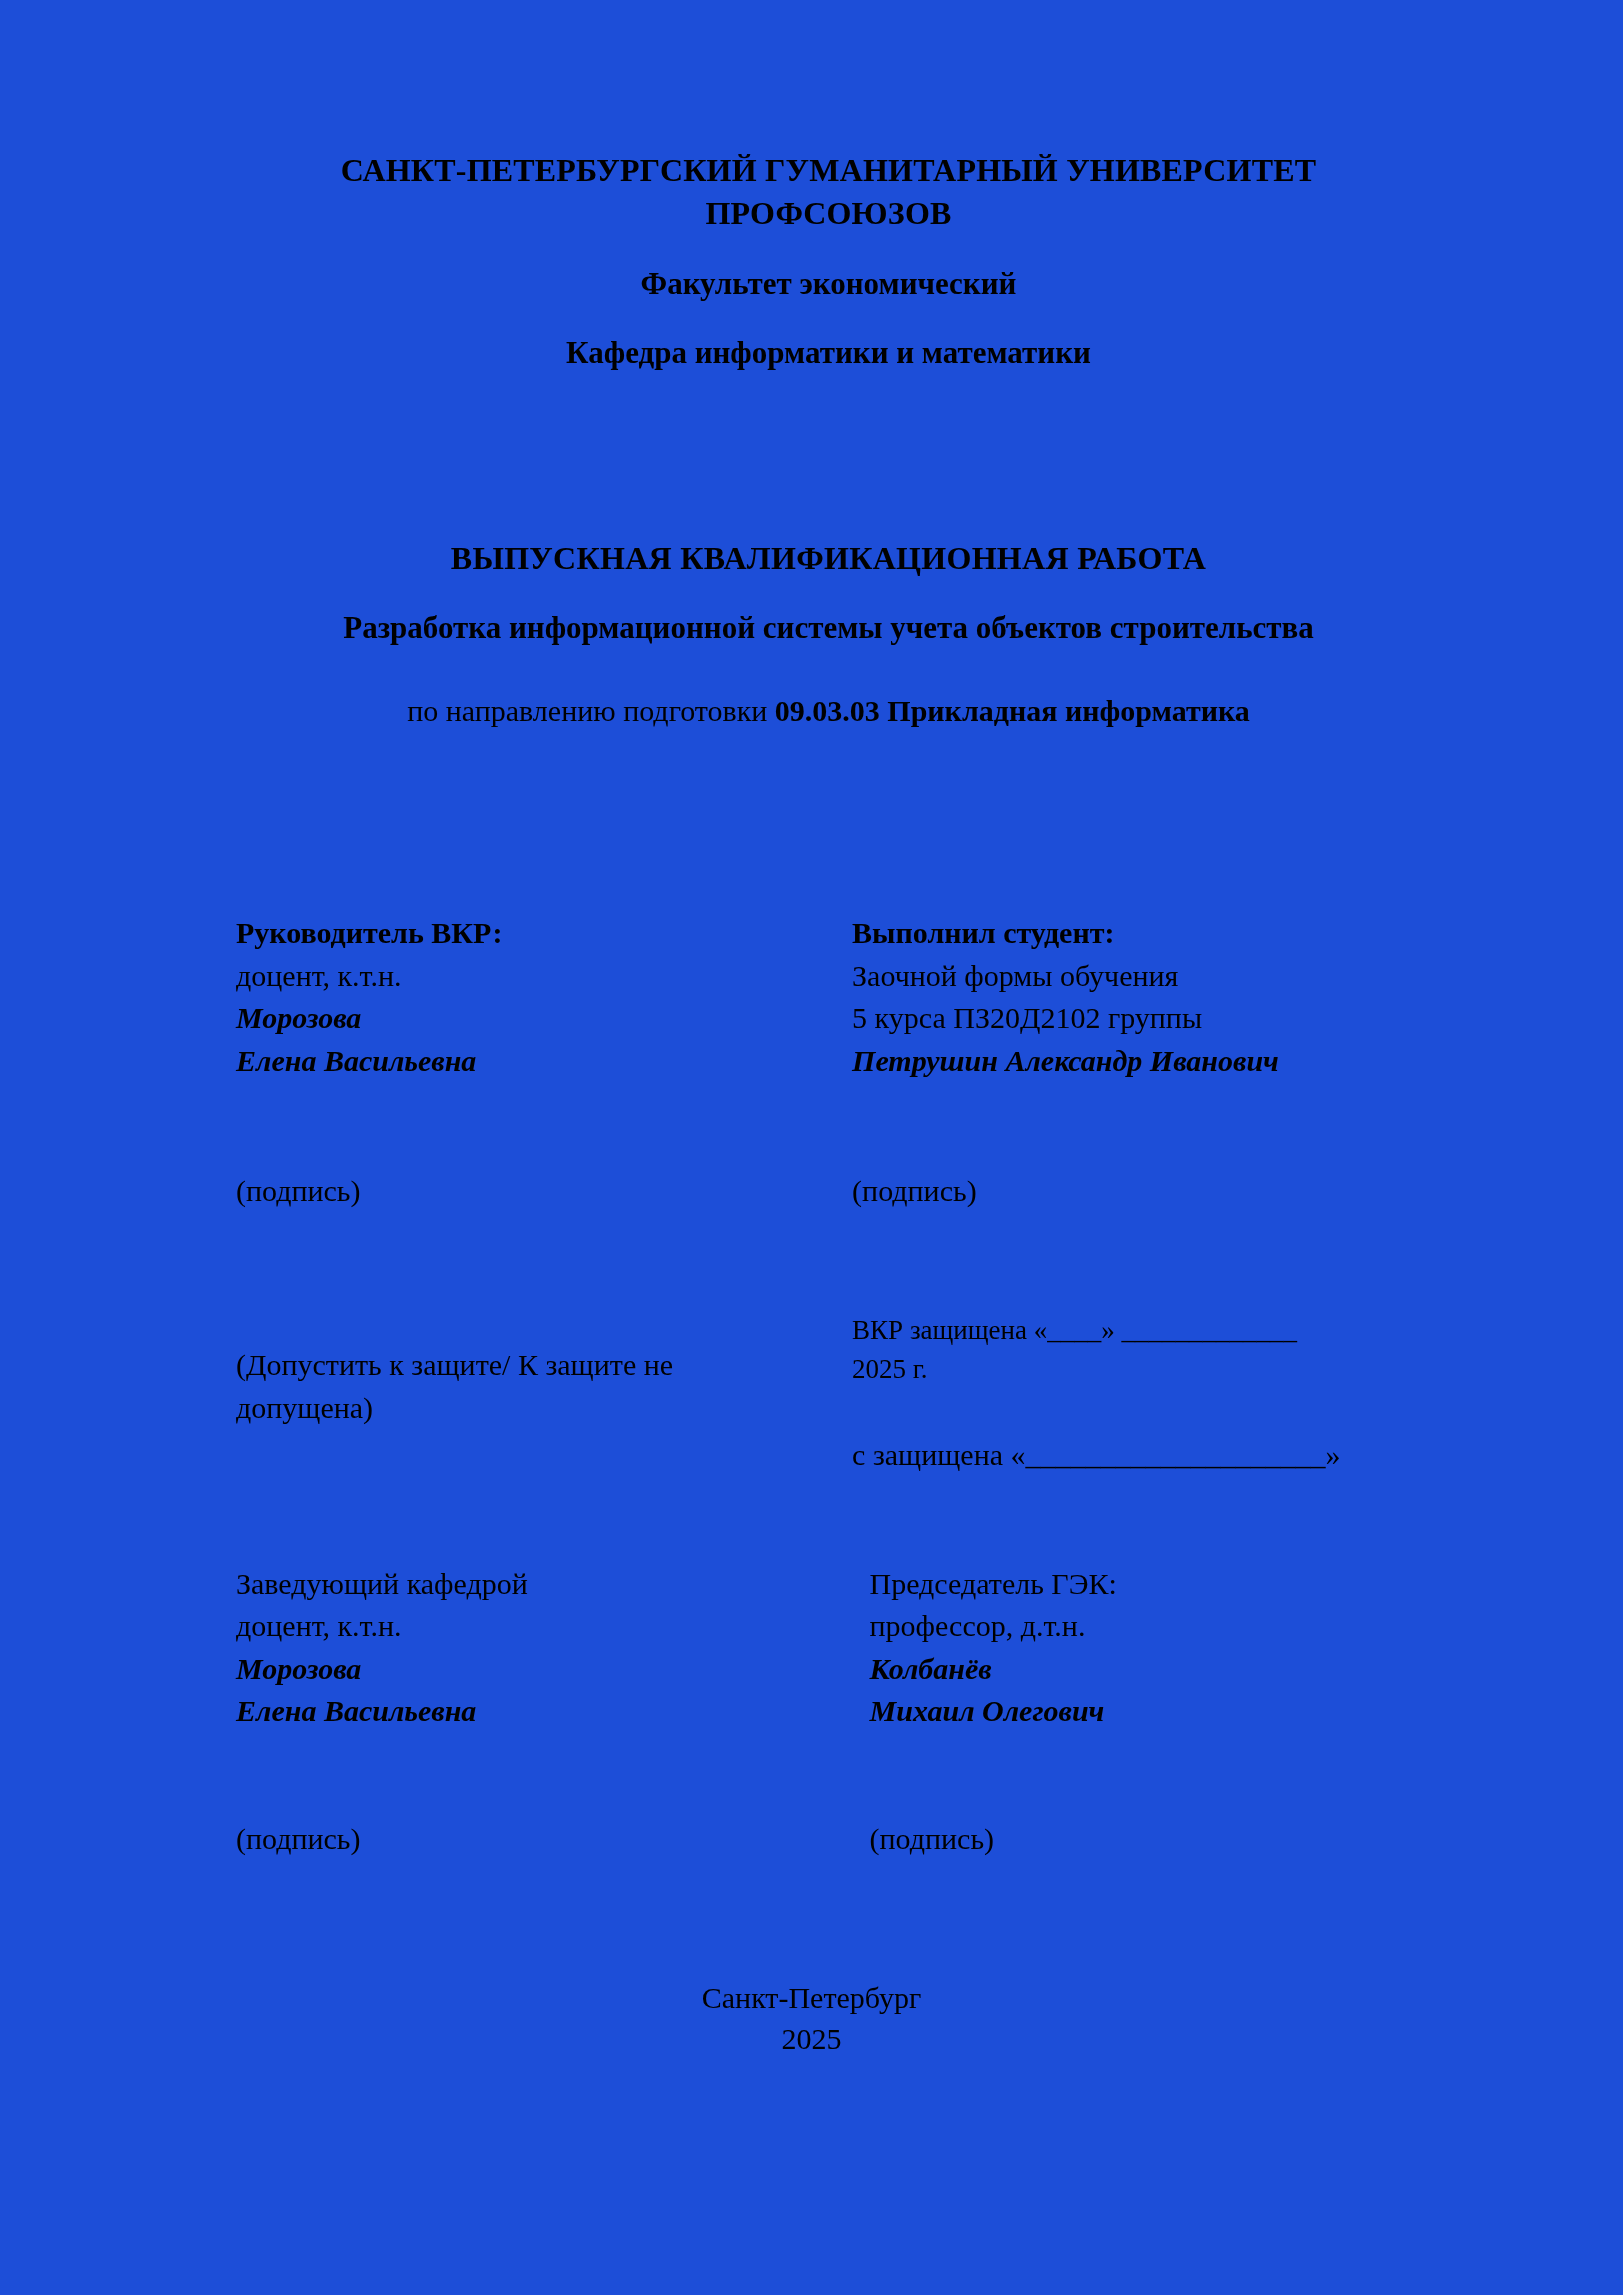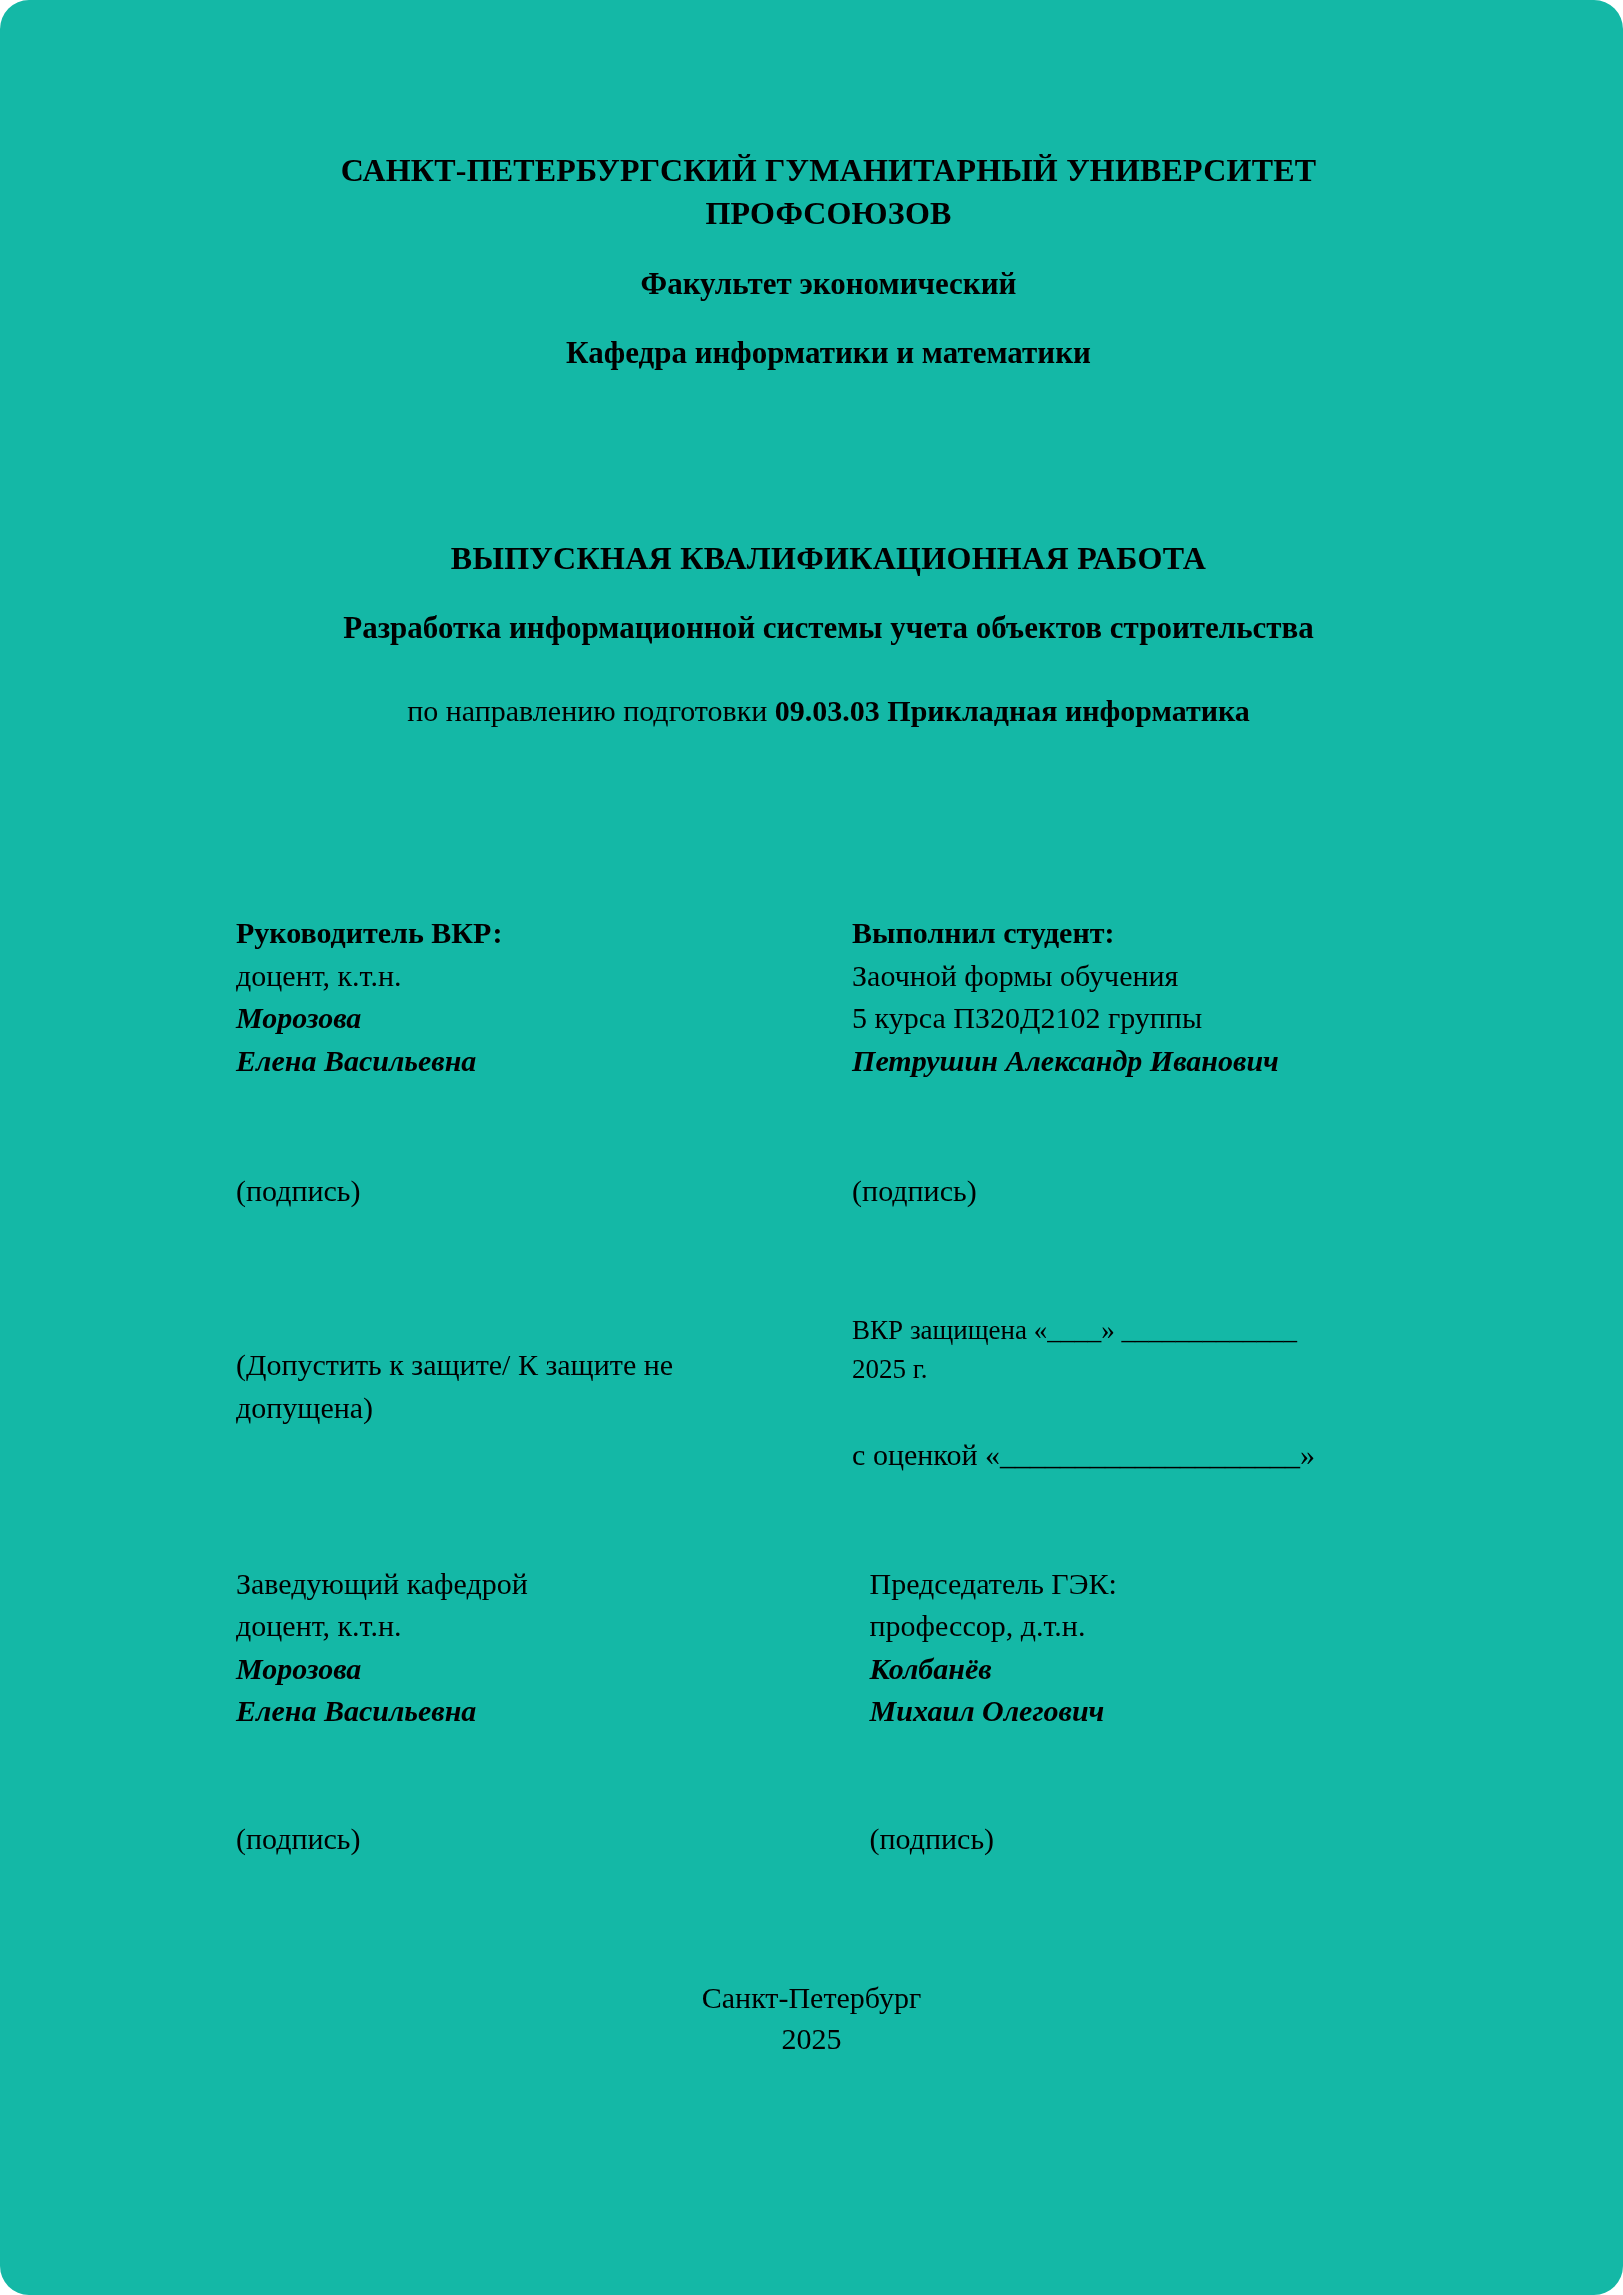--- a/index.html
+++ b/index.html
@@ -9,24 +9,23 @@
   }
   body {
     font-family: "Liberation Serif", "DejaVu Serif", serif;
     color: #000000;
   }
   .page {
     width: 1623px;
     height: 2295px;
     box-sizing: border-box;
     position: relative;
-    background: #14b8a6;
+    background: #1d4ed8;
     padding: 4px;
     overflow: hidden;
-    border-radius: 29px;
   }
   .content {
     position: absolute;
     left: 236px;
     top: 149px;
     width: 1185px;
   }
 
   
   .univ-block {
@@ -187,21 +186,21 @@
         </div>
       </div>
 
       <div class="row block-defense">
         <div class="col-left">
           <div class="admit-line">(Допустить к защите/ К защите не допущена)</div>
         </div>
         <div class="col-right">
           <div class="defense-line">ВКР защищена «____» _____________</div>
           <div class="defense-line">2025 г.</div>
-          <div class="mark-line">с оценкой «____________________»</div>
+          <div class="mark-line">с защищена «____________________»</div>
         </div>
       </div>
 
       <div class="row block-heads">
         <div class="col-left">
           <div class="lbl">Заведующий кафедрой</div>
           <div class="lbl">доцент, к.т.н.</div>
           <div class="nm">Морозова</div>
           <div class="nm">Елена Васильевна</div>
           <div class="gap-sign2"></div>

